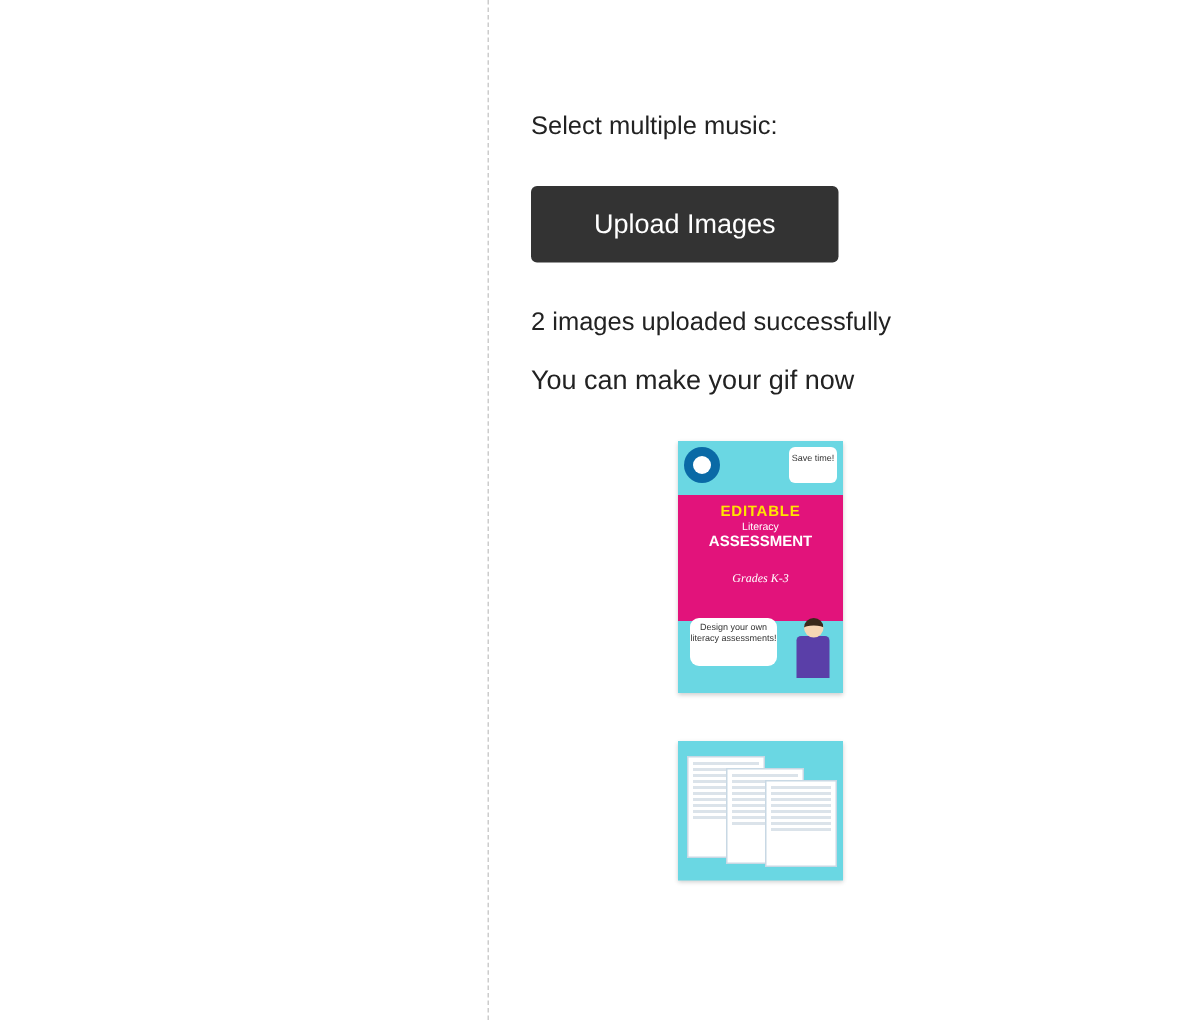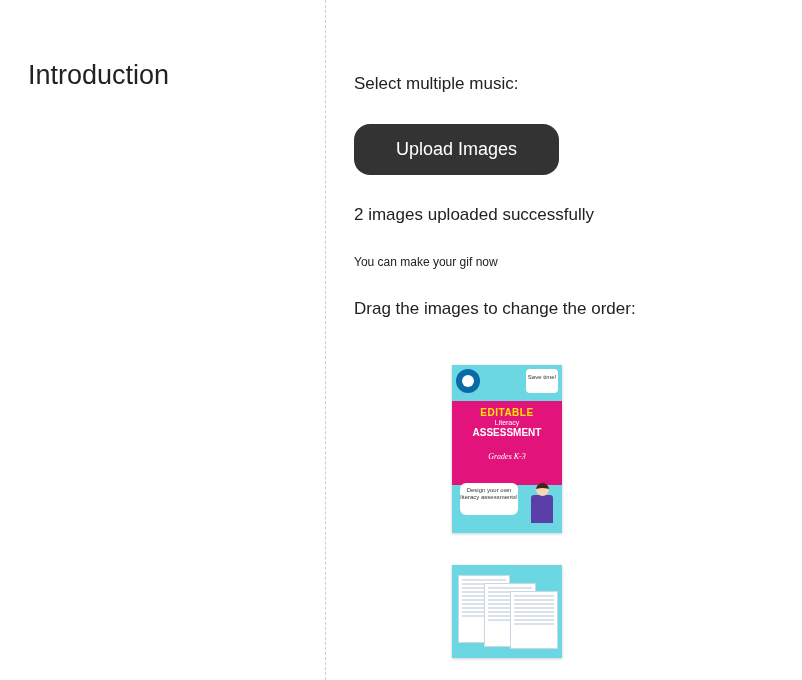--- a/index.html
+++ b/index.html
@@ -43,31 +43,31 @@
       font-size: 17px;
       color: #222;
       margin-bottom: 30px;
     }
     .upload-btn {
       background: #333333;
       color: #fff;
       border: none;
       font-size: 18px;
       padding: 15px 42px;
-      border-radius: 16px;
+      border-radius: 4px;
       cursor: pointer;
       margin-bottom: 30px;
     }
     .status-text {
       font-size: 17px;
       color: #222;
-      margin-bottom: 30px;
+      margin-bottom: 18px;
     }
     .hint-text {
-      font-size: 12px;
+      font-size: 18px;
       color: #222;
       margin-bottom: 30px;
     }
     .drag-label {
       font-size: 17px;
       color: #222;
       margin-bottom: 46px;
     }
     .thumbs {
       padding-left: 98px;
@@ -192,31 +192,29 @@
     .thumb2 .sheet .line{height:2px;background:#dbe3ea;margin-bottom:2px;}
     .thumb2 .s1 { top: 10px; left: 6px; width: 52px; height: 68px; }
     .thumb2 .s2 { top: 18px; left: 32px; width: 52px; height: 64px; }
     .thumb2 .s3 { top: 26px; left: 58px; width: 48px; height: 58px; }
   </style>
 </head>
 <body>
 
 <div class="container">
   <div class="left-pane">
-    <h2 class="intro-heading">Introduction</h2>
   </div>
 
   <div class="divider"></div>
 
   <div class="right-pane">
     <p class="select-label">Select multiple music:</p>
     <button class="upload-btn">Upload Images</button>
     <p class="status-text">2 images uploaded successfully</p>
     <p class="hint-text">You can make your gif now</p>
-    <p class="drag-label">Drag the images to change the order:</p>
 
     <div class="thumbs">
 
       <div class="thumb thumb1">
         <div class="corner">
             <div class="corner-inner"></div>
           </div>
         <div class="bubble-top">Save time!</div>
         <div class="middle-band">
           <div class="editable">EDITABLE</div>

